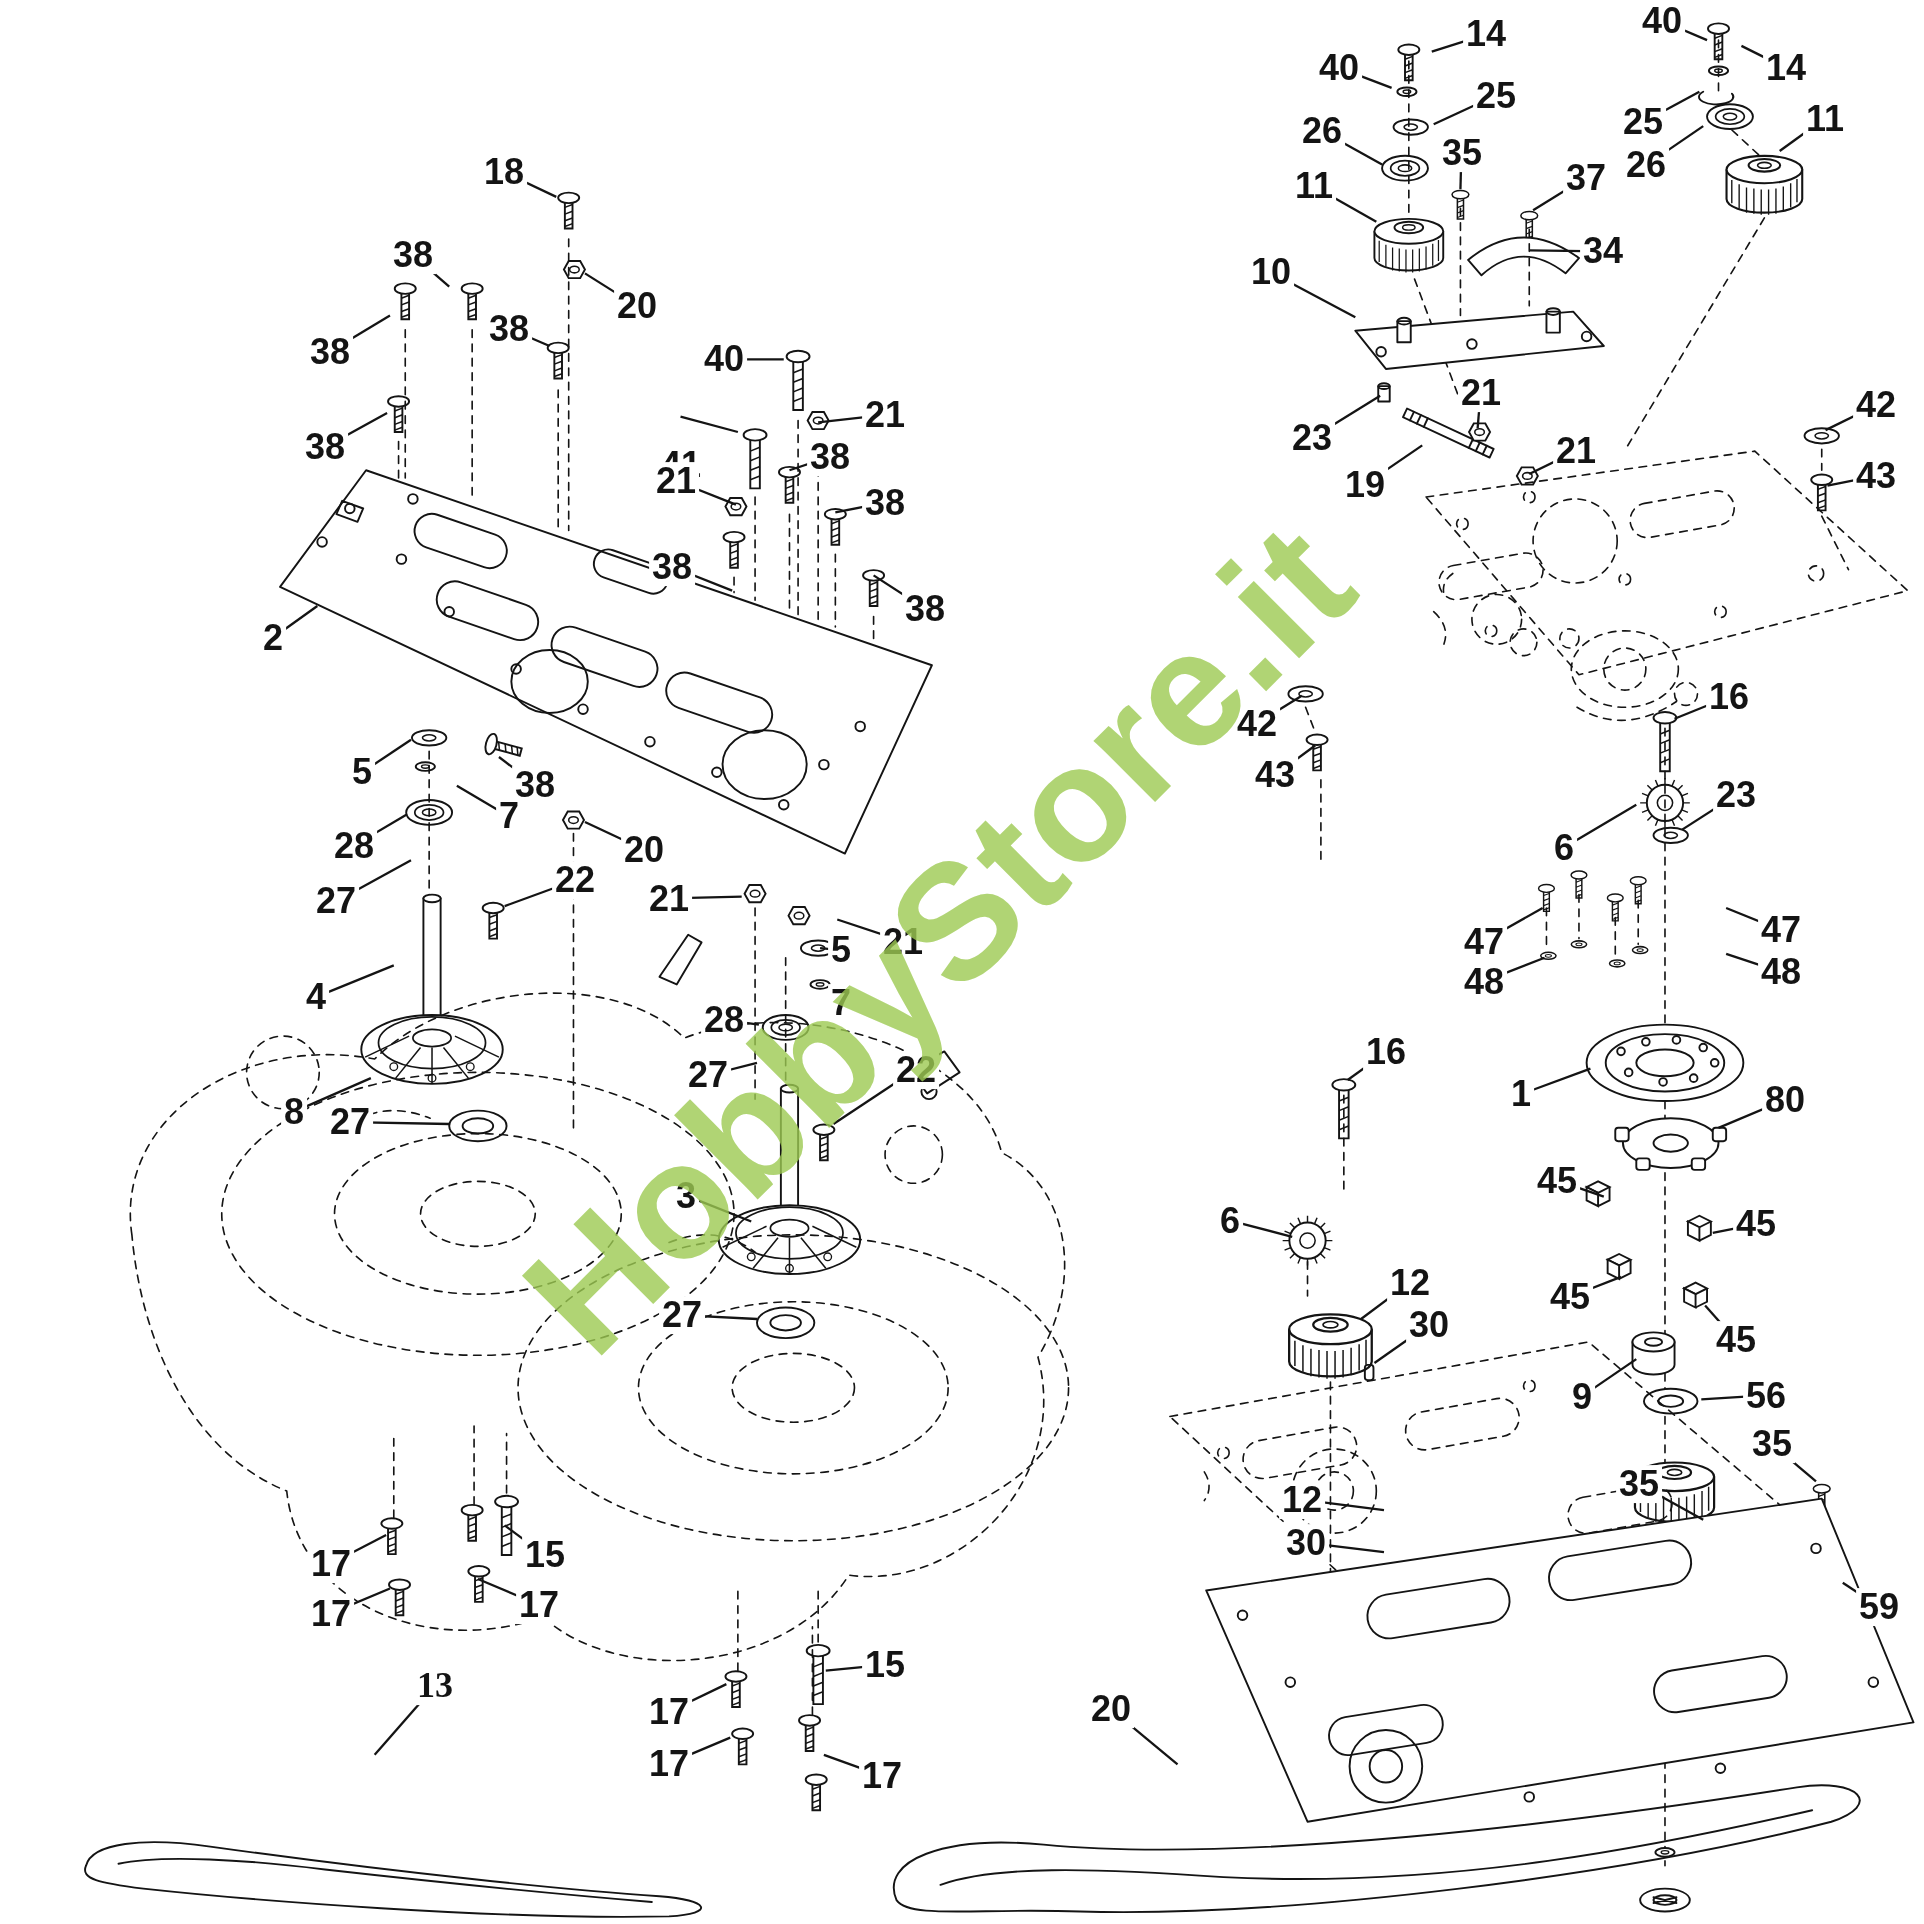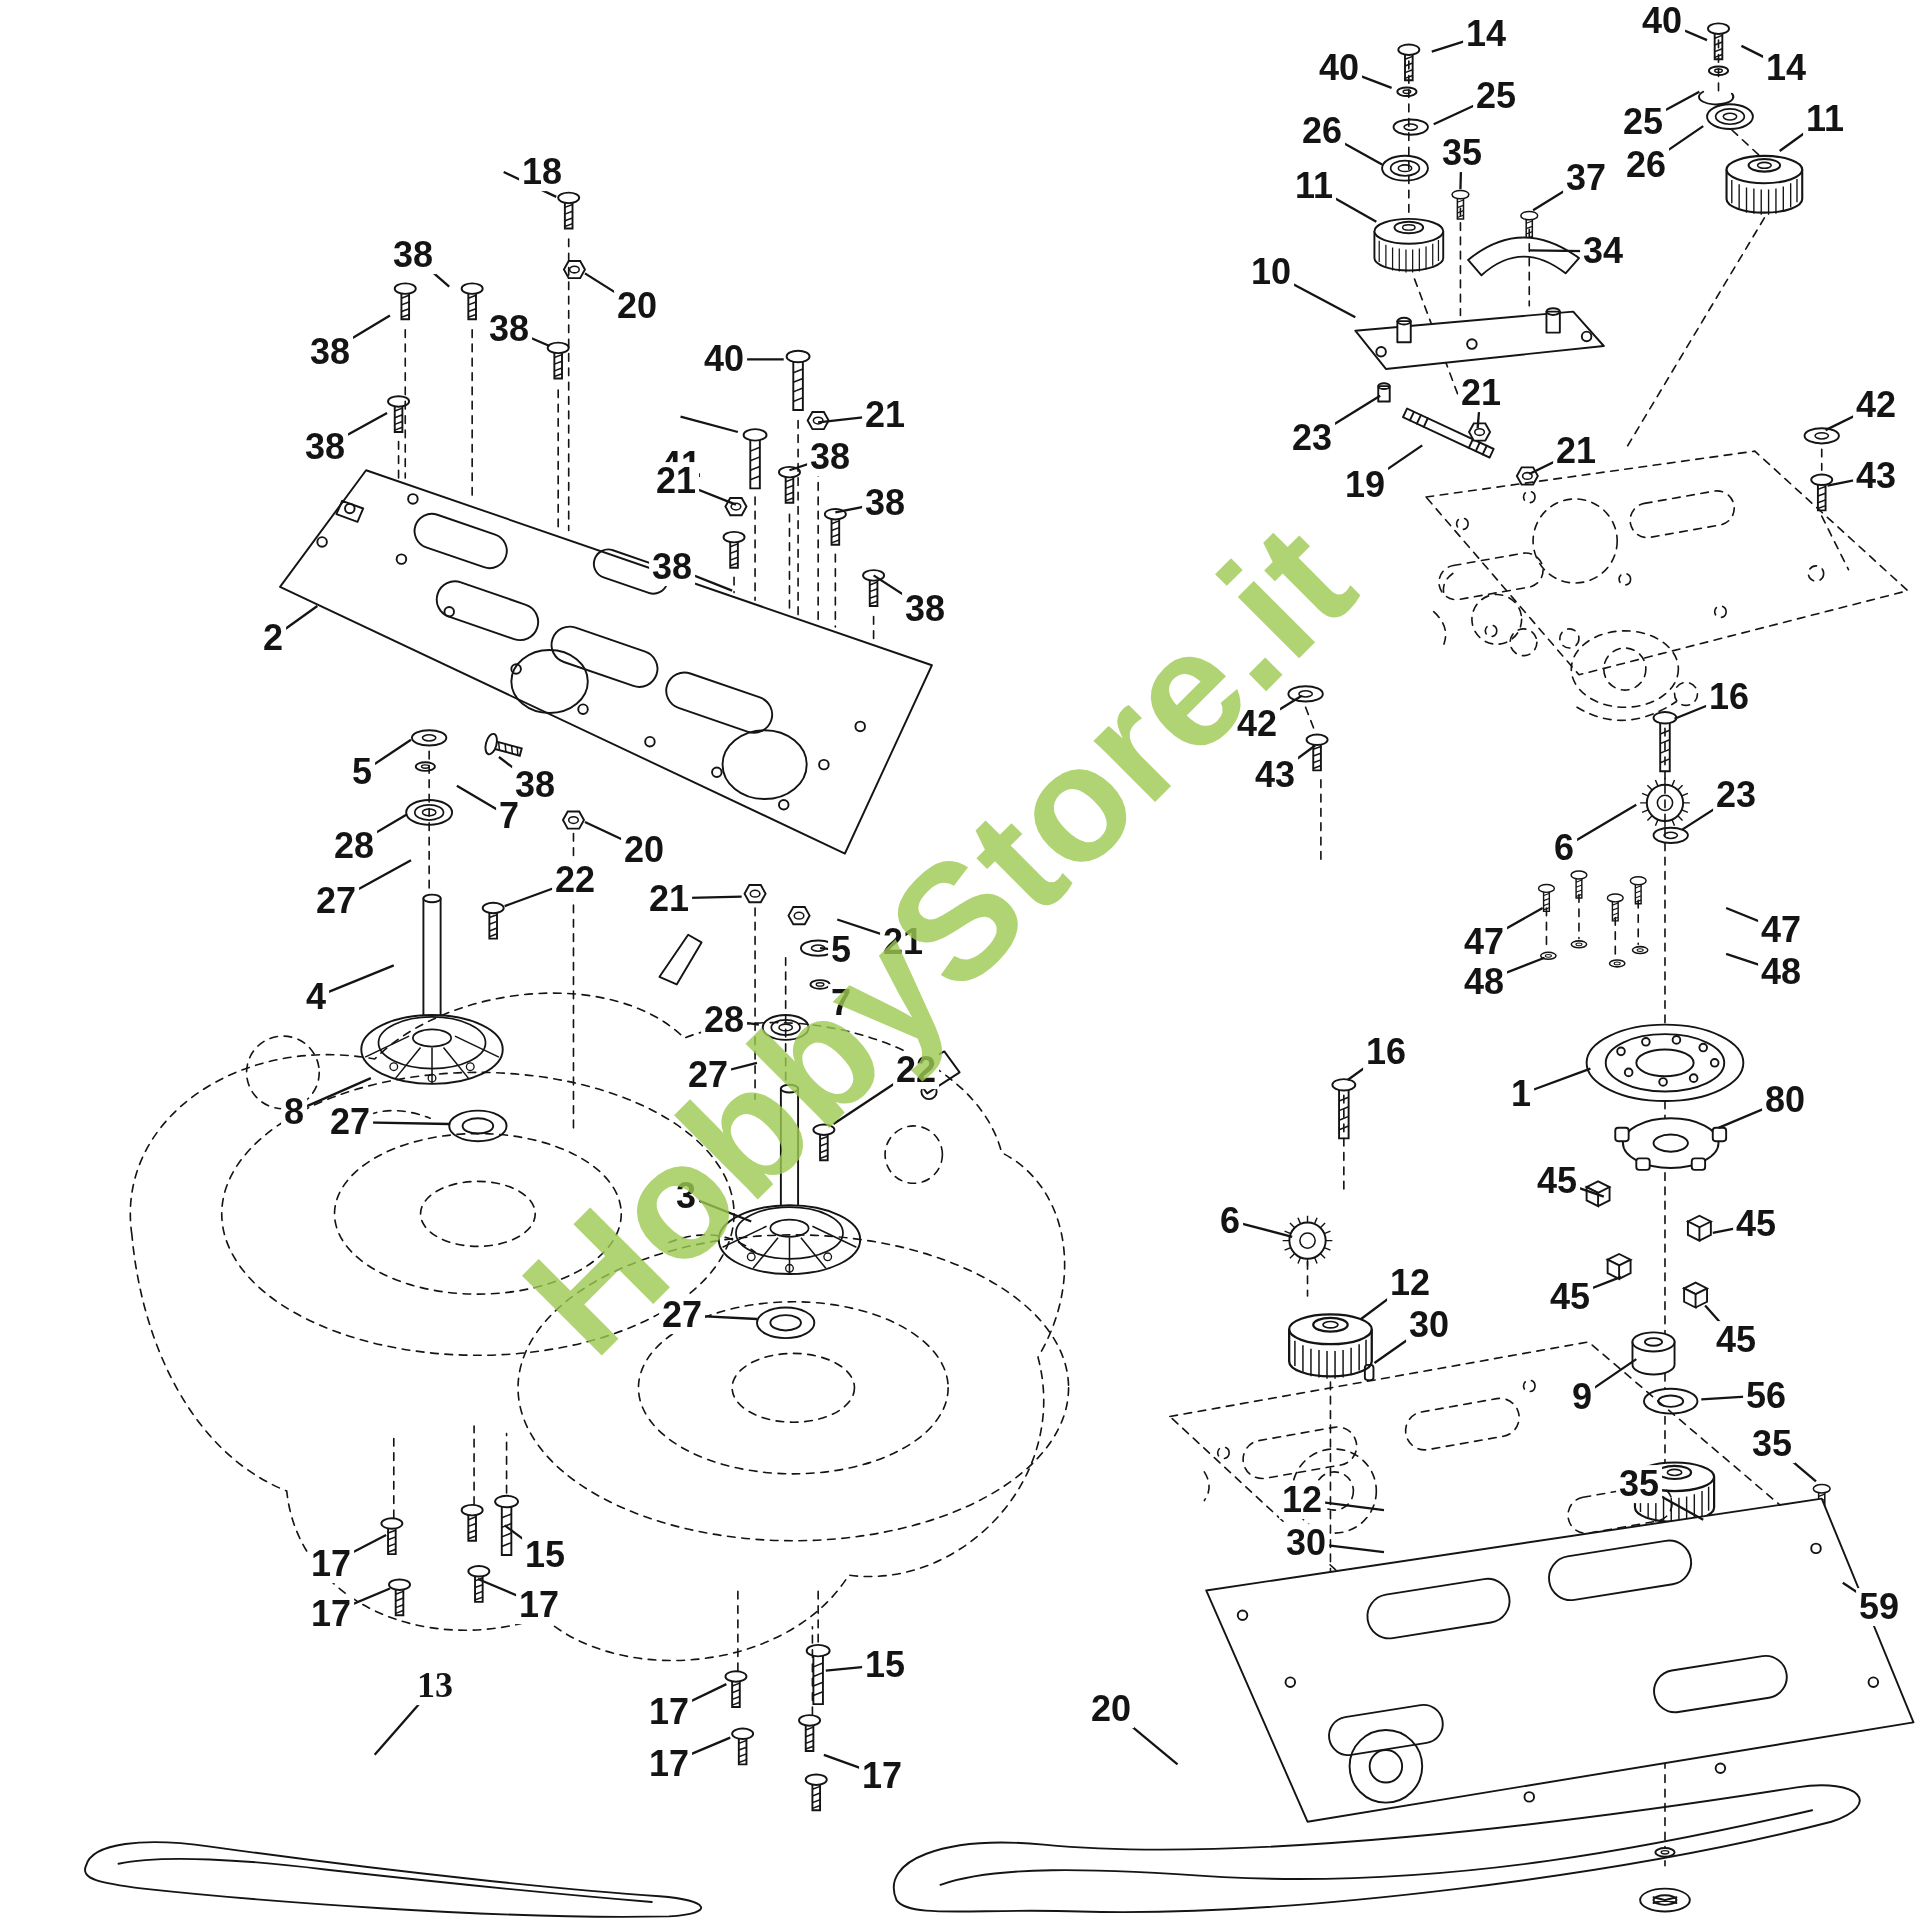--- a/index.html
+++ b/index.html
@@ -465,21 +465,21 @@
       <line x1="1655" y1="1461" x2="1712" y2="1422" stroke="#141414" stroke-width="2.4"></line>
       <line x1="1847" y1="1460" x2="1780" y2="1464" stroke="#141414" stroke-width="2.4"></line>
       <line x1="1854" y1="1511" x2="1900" y2="1550" stroke="#141414" stroke-width="2.4"></line>
       <line x1="1362" y1="1569" x2="1448" y2="1580" stroke="#141414" stroke-width="2.4"></line>
       <line x1="1715" y1="1553" x2="1782" y2="1590" stroke="#141414" stroke-width="2.4"></line>
       <line x1="1366" y1="1614" x2="1448" y2="1624" stroke="#141414" stroke-width="2.4"></line>
       <line x1="1966" y1="1681" x2="1928" y2="1656" stroke="#141414" stroke-width="2.4"></line>
     </svg>
 
 <div style="position:absolute;inset:0;z-index:3">
-      <div class="callout" style="left: 504px; top: 172px; margin-left: 38px;">18</div>
+      <div class="callout" style="left: 504px; top: 172px;">18</div>
       <div class="callout" style="left: 413px; top: 255px;">38</div>
       <div class="callout" style="left: 509px; top: 329px;">38</div>
       <div class="callout" style="left: 637px; top: 306px;">20</div>
       <div class="callout" style="left: 330px; top: 352px;">38</div>
       <div class="callout" style="left: 724px; top: 359px;">40</div>
       <div class="callout" style="left: 325px; top: 447px;">38</div>
       <div class="callout" style="left: 681px; top: 417px; margin-top: 48px;">41</div>
       <div class="callout" style="left: 885px; top: 415px;">21</div>
       <div class="callout" style="left: 830px; top: 457px;">38</div>
       <div class="callout" style="left: 676px; top: 481px;">21</div>

